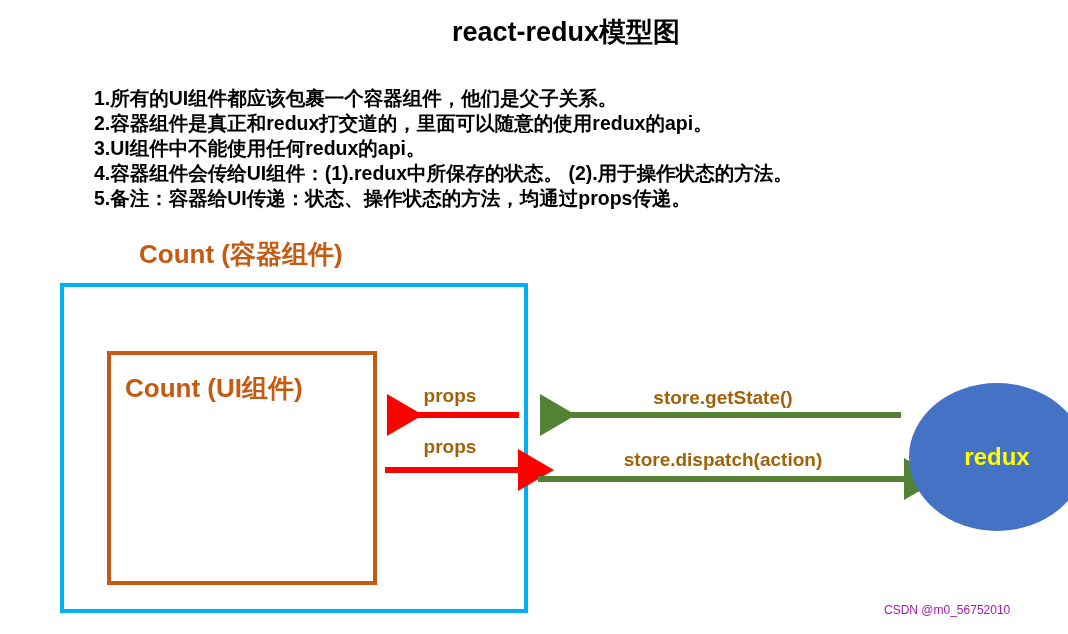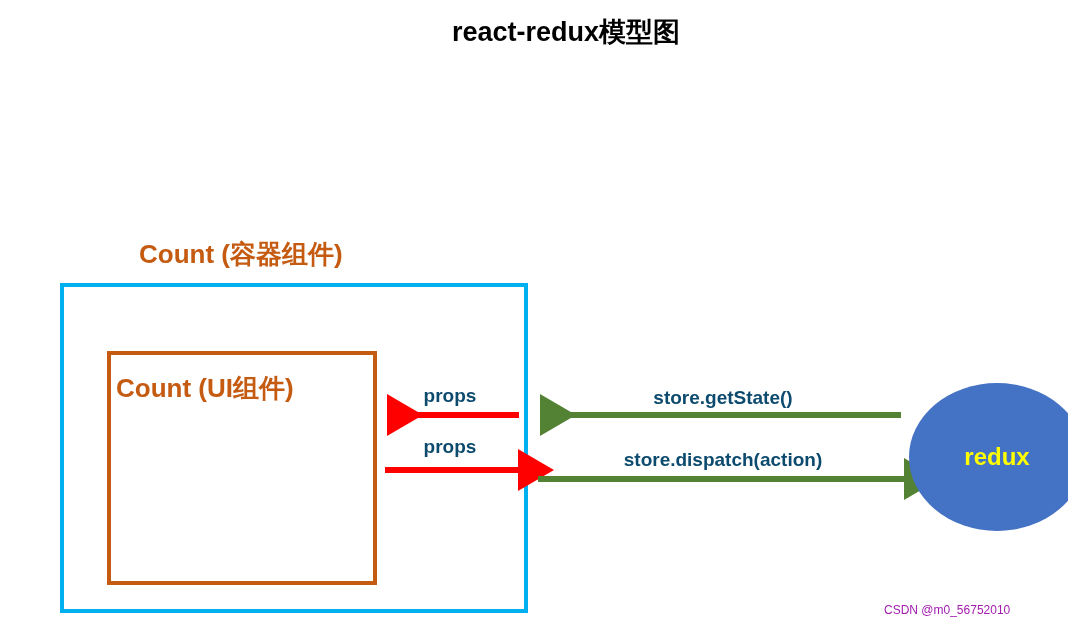--- a/index.html
+++ b/index.html
@@ -82,34 +82,34 @@
     left: 75px;
     top: 351px;
     width: 270px;
     height: 234px;
     border: 4px solid #c55a11;
     box-sizing: border-box;
     background: transparent;
   }
   .inner-box-label {
     position: absolute;
-    left: 84px;
+    left: 93px;
     top: 371px;
     font-size: 26px;
     font-weight: bold;
     color: #c55a11;
     white-space: nowrap;
   }
 
   
   .arrow-label {
     position: absolute;
     font-size: 19px;
     font-weight: bold;
-    color: #0c4a6e;
+    color: #a16207;
     white-space: nowrap;
     text-align: center;
   }
   .label-props-top   { left: 352px; top: 385px; width: 132px; }
   .label-props-bottom{ left: 352px; top: 436px; width: 132px; }
   .label-getstate    { left: 520px; top: 387px; width: 342px; }
   .label-dispatch    { left: 520px; top: 449px; font-weight: bold; width: 342px; }
 
   
   .redux-ellipse {
@@ -157,20 +157,27 @@
     pointer-events: none;
   }
 </style>
 </head>
 <body>
 
 <div id="canvas">
 
   <div class="title">react-redux模型图</div>
 
+  <div class="desc">
+    <div class="desc-line">1.所有的UI组件都应该包裹一个容器组件，他们是父子关系。</div>
+    <div class="desc-line">2.容器组件是真正和redux打交道的，里面可以随意的使用redux的api。</div>
+    <div class="desc-line">3.UI组件中不能使用任何redux的api。</div>
+    <div class="desc-line">4.容器组件会传给UI组件：(1).redux中所保存的状态。  (2).用于操作状态的方法。</div>
+    <div class="desc-line">5.备注：容器给UI传递：状态、操作状态的方法，均通过props传递。</div>
+  </div>
 
   <div class="container-heading">Count (容器组件)</div>
 
   <div class="outer-box"></div>
 
   <div class="inner-box"></div>
   <div class="inner-box-label">Count (UI组件)</div>
 
   <div class="arrow-label label-props-top">props</div>
   <div class="arrow-label label-props-bottom">props</div>

